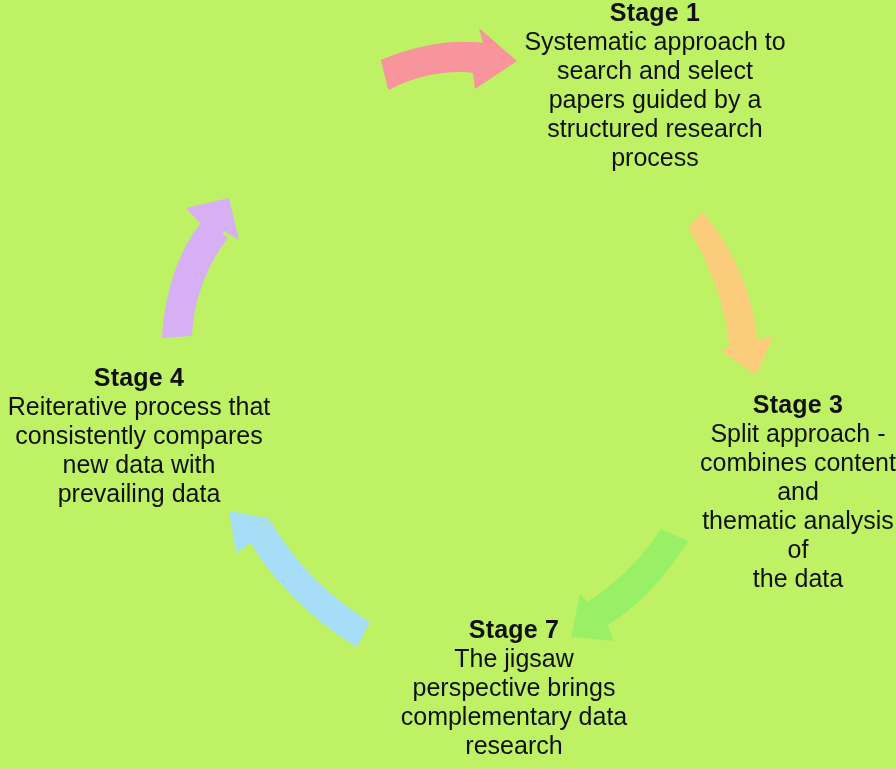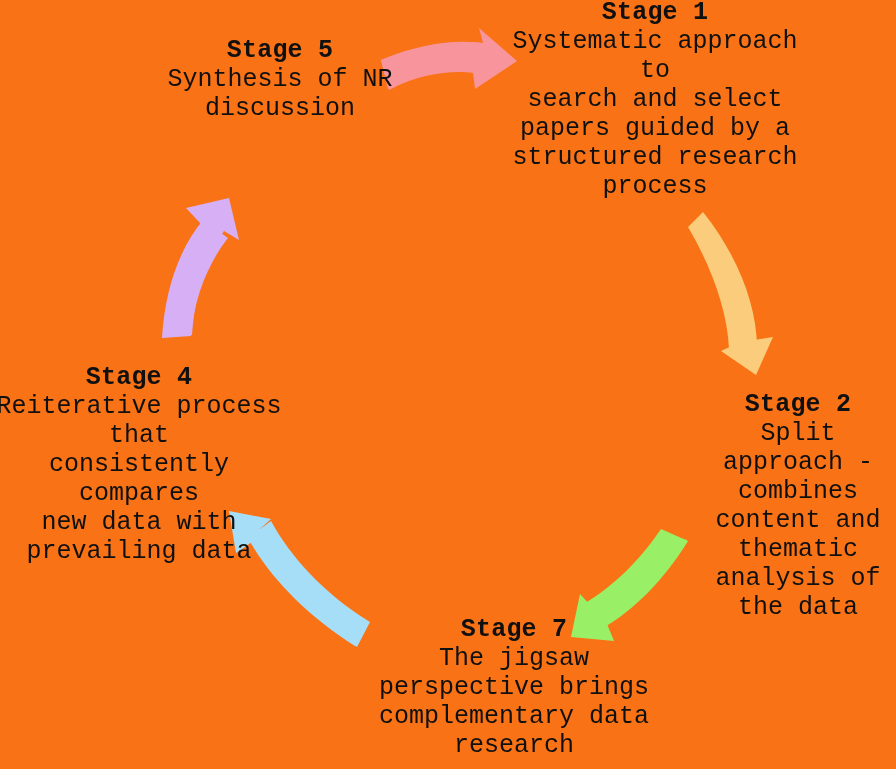--- a/index.html
+++ b/index.html
@@ -4,23 +4,23 @@
 <style>
   html, body {
     margin: 0;
     padding: 0;
     background: #ffffff;
   }
   #canvas {
     position: relative;
     width: 896px;
     height: 769px;
-    background: #f97316;
+    background: #bef264;
     overflow: hidden;
-    font-family: Liberation Mono, monospace;
+    font-family: Liberation Sans, sans-serif;
     color: #000000;
   }
   .stage {
     position: absolute;
     text-align: center;
     line-height: 1.16;
     font-size: 25px;
     color: #101010;
   }
   .stage .title {
@@ -84,21 +84,21 @@
   <div class="stage" id="stage1">
     <span class="title">Stage 1</span>
     <span class="body">Systematic approach to
 search and select
 papers guided by a
 structured research
 process</span>
   </div>
 
   <div class="stage" id="stage2">
-    <span class="title">Stage 2</span>
+    <span class="title">Stage 3</span>
     <span class="body">Split approach -
 combines content and
 thematic analysis of
 the data</span>
   </div>
 
   <div class="stage" id="stage3">
     <span class="title">Stage 7</span>
     <span class="body">The jigsaw
 perspective brings
@@ -107,19 +107,14 @@
   </div>
 
   <div class="stage" id="stage4">
     <span class="title">Stage 4</span>
     <span class="body">Reiterative process that
 consistently compares
 new data with
 prevailing data</span>
   </div>
 
-  <div class="stage" id="stage5">
-    <span class="title">Stage 5</span>
-    <span class="body">Synthesis of NR
-discussion</span>
-  </div>
 
 </div>
 
 </body></html>

